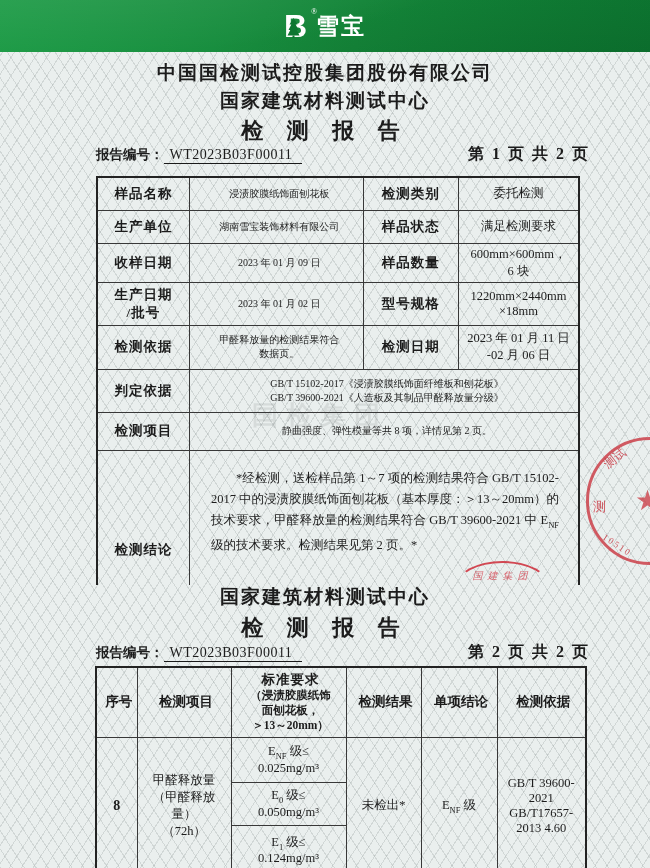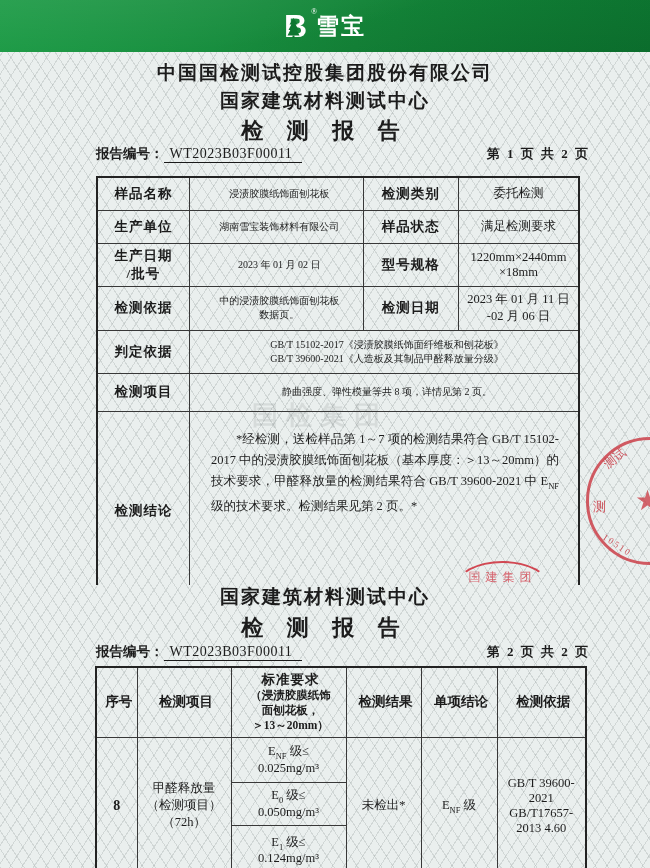--- a/index.html
+++ b/index.html
@@ -41,21 +41,21 @@
   .report-title { font-size: 22px; font-weight: bold; letter-spacing: 9px; }
   .rep-line {
     position: absolute; left: 96px; width: 494px;
     display: flex; justify-content: space-between; align-items: baseline;
   }
   .rep-label { font-size: 13.5px; font-weight: bold; }
   .rep-no {
     font-size: 14px; font-weight: normal; letter-spacing: 0.5px;
     border-bottom: 1.5px solid #1a1a1a; padding: 0 10px 1px 6px;
   }
-  .page-ind { font-size: 13px; font-weight: bold; letter-spacing: 2px; }
+  .page-ind { font-size: 16px; font-weight: bold; letter-spacing: 2px; }
   
   .t-clip { position: absolute; overflow: hidden; }
   table { border-collapse: collapse; table-layout: fixed; background: transparent; }
   td { border: 1.5px solid #383838; padding: 2px 4px; vertical-align: middle; }
   .t1 { width: 484px; border: 2px solid #232323; }
   .t2 { width: 490px; border: 2px solid #232323; }
   .lab { font-weight: bold; font-size: 13.5px; text-align: center; letter-spacing: 1px; }
   .vl  { font-size: 10px; text-align: center; padding-left: 10px; }
   .vc  { font-size: 12.5px; text-align: center; }
   .line { display: block; }
@@ -76,21 +76,21 @@
   .stamp-circle .s2 { position: absolute; left: 4px; top: 58px; font-size: 13px; }
   .stamp-circle .s3 { position: absolute; left: 12px; bottom: 12px; font-size: 9px; letter-spacing: 2px; transform: rotate(34deg); }
   .stamp-circle .star { position: absolute; left: 46px; top: 44px; font-size: 28px; color: rgba(201,53,63,0.75); }
   .stamp-arc {
     position: absolute; left: 455px; top: 561px; width: 95px; height: 52px;
     border: 2.5px solid transparent; border-top-color: rgba(206,42,55,0.85);
     border-radius: 50%;
   }
   .stamp-arc span {
     position: absolute; top: 6px; left: 0; width: 100%; text-align: center;
-    font-size: 12px; color: rgba(206,42,55,0.7); letter-spacing: 5px;
+    font-size: 10px; color: rgba(206,42,55,0.7); letter-spacing: 5px; font-style: italic;
   }
   .watermark {
     position: absolute; left: 252px; top: 398px; font-size: 26px; font-weight: bold;
     letter-spacing: 8px; color: rgba(110,118,118,0.16);
   }
 </style>
 </head>
 <body>
 
 <div class="page">
@@ -135,36 +135,45 @@
         <td class="vl">浸渍胶膜纸饰面刨花板</td>
         <td class="lab">检测类别</td>
         <td class="vc">委托检测</td>
       </tr>
       <tr style="height:33px">
         <td class="lab">生产单位</td>
         <td class="vl">湖南雪宝装饰材料有限公司</td>
         <td class="lab">样品状态</td>
         <td class="vc">满足检测要求</td>
       </tr>
+      <tr style="height:34px">
+        <td class="lab">收样日期</td>
+        <td class="vl">2023 年 01 月 09 日</td>
+        <td class="lab">样品数量</td>
+        <td class="vc">
+          <span class="line">600mm×600mm，</span>
+          <span class="line">6 块</span>
+        </td>
+      </tr>
       <tr style="height:43px">
         <td class="lab">
           <span class="line">生产日期</span>
           <span class="line">/批号</span>
         </td>
         <td class="vl">2023 年 01 月 02 日</td>
         <td class="lab">型号规格</td>
         <td class="vc">
           <span class="line">1220mm×2440mm</span>
           <span class="line">×18mm</span>
         </td>
       </tr>
       <tr style="height:44px">
         <td class="lab">检测依据</td>
         <td class="vl">
-          <span class="line">中的浸渍胶膜纸饰面刨花板</span>
+          <span class="line">甲醛释放量的检测结果符合</span>
           <span class="line">数据页。</span>
         </td>
         <td class="lab">检测日期</td>
         <td class="vc">
           <span class="line">2023 年 01 月 11 日</span>
           <span class="line">-02 月 06 日</span>
         </td>
       </tr>
       <tr style="height:43px">
         <td class="lab">判定依据</td>
@@ -227,21 +236,21 @@
           <span class="hsub">＞13～20mm）</span>
         </td>
         <td class="hth">检测结果</td>
         <td class="hth">单项结论</td>
         <td class="hth">检测依据</td>
       </tr>
       <tr style="height:45px">
         <td class="vc bold" rowspan="3">8</td>
         <td class="vc" rowspan="3">
           <span class="line">甲醛释放量</span>
-          <span class="line">（检测项目）</span>
+          <span class="line">（甲醛释放量）</span>
           <span class="line">（72h）</span>
         </td>
         <td class="vc">
           <span class="line"><span>E</span><span class="esub">NF</span><span> 级≤</span></span>
           <span class="line">0.025mg/m³</span>
         </td>
         <td class="vc" rowspan="3">未检出*</td>
         <td class="vc" rowspan="3">
           <span>E</span><span class="esub">NF</span><span> 级</span>
         </td>

